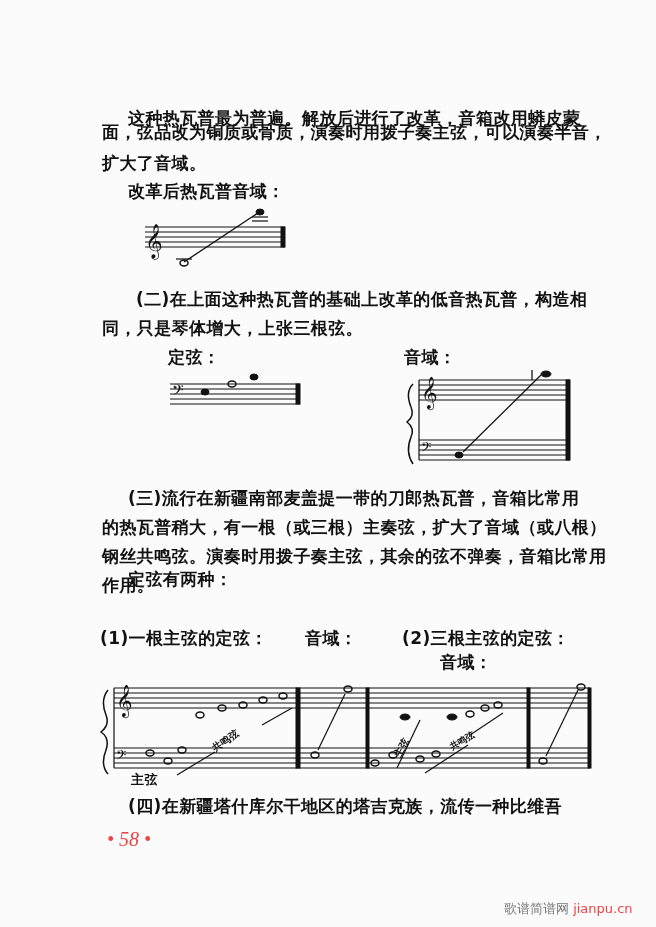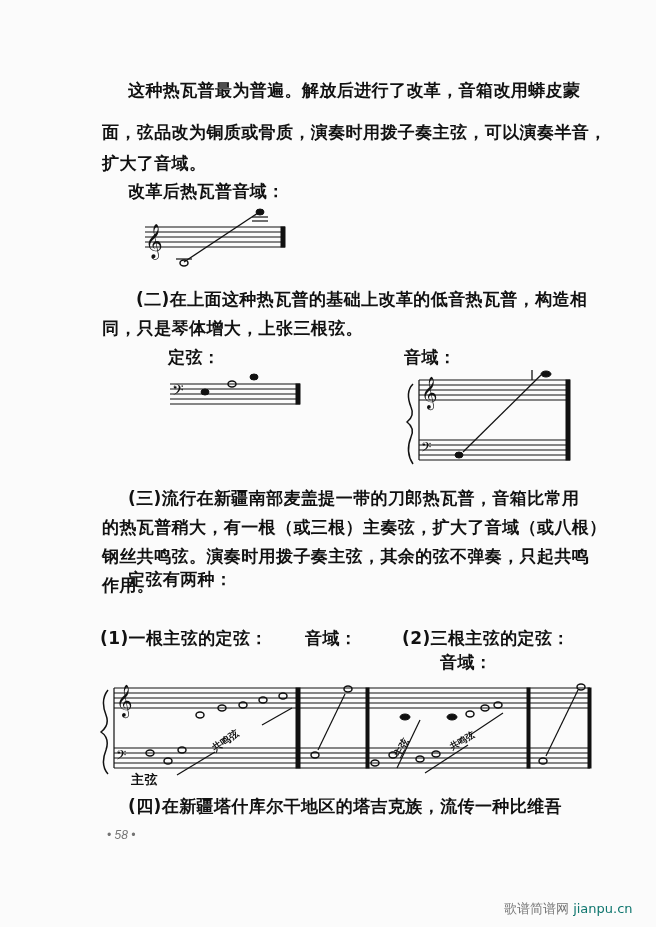--- a/index.html
+++ b/index.html
@@ -7,35 +7,35 @@
     width:656px; height:927px; position:relative; overflow:hidden;
     background:#fbfbfb;
     font-family: "DejaVu Sans", "Liberation Sans", sans-serif;
     color:#111;
   }
   .line {
     position:absolute; font-size:17px; font-weight:bold; line-height:20px;
     white-space:nowrap; letter-spacing:0.4px;
   }
   .pagenum {
-    position:absolute; left:107px; top:828px; font-family:Liberation Sans, sans-serif;
-    font-style:italic; font-size:12px; color:#737373;
+    position:absolute; left:107px; top:828px; font-family:Liberation Serif, serif;
+    font-style:italic; font-size:20px; color:#ef4444;
   }
   .watermark {
     position:absolute; left:504px; top:900px; font-size:13px; color:#777;
     font-family:"DejaVu Serif",serif;
   }
-  .watermark .en { color:#0f766e; font-family:"DejaVu Sans",sans-serif; }
+  .watermark .en { color:#ef4444; font-family:"DejaVu Sans",sans-serif; }
   svg.score { position:absolute; overflow:visible; }
   svg.score line, svg.score path, svg.score rect, svg.score ellipse { stroke:#111; }
 </style>
 </head>
 <body>
 
-<div class="line" style="left:128px;top:80px">这种热瓦普最为普遍。解放后进行了改革，音箱改用蟒皮蒙</div>
+<div class="line" style="left:128px;top:108px">这种热瓦普最为普遍。解放后进行了改革，音箱改用蟒皮蒙</div>
 <div class="line" style="left:102px;top:122px">面，弦品改为铜质或骨质，演奏时用拨子奏主弦，可以演奏半音，</div>
 <div class="line" style="left:102px;top:153px">扩大了音域。</div>
 <div class="line" style="left:128px;top:181px">改革后热瓦普音域：</div>
 
 <svg class="score" style="left:140px;top:205px" width="150" height="70" viewBox="0 0 150 70">
   <g stroke-width="1.2">
     <line x1="5" y1="22" x2="145" y2="22"></line>
       <line x1="5" y1="27" x2="145" y2="27"></line>
     <line x1="5" y1="32" x2="145" y2="32"></line>
       <line x1="5" y1="37" x2="145" y2="37"></line>
@@ -90,21 +90,21 @@
   <text x="16" y="30" font-size="28" fill="#111">𝄞</text>
   <text x="16" y="82" font-size="16" fill="#111">𝄢</text>
   <ellipse cx="54" cy="83" rx="4" ry="3" fill="#111"></ellipse>
   <line x1="58" y1="80" x2="136" y2="3" stroke-width="1.3"></line>
   <ellipse cx="141" cy="2" rx="5" ry="3" fill="#111"></ellipse>
   <line x1="127" y1="-2" x2="127" y2="8" stroke-width="1.3"></line>
 </svg>
 
 <div class="line" style="left:128px;top:488px">(三)流行在新疆南部麦盖提一带的刀郎热瓦普，音箱比常用</div>
 <div class="line" style="left:102px;top:517px">的热瓦普稍大，有一根（或三根）主奏弦，扩大了音域（或八根）</div>
-<div class="line" style="left:102px;top:546px">钢丝共鸣弦。演奏时用拨子奏主弦，其余的弦不弹奏，只起共鸣</div>
+<div class="line" style="left:102px;top:546px">钢丝共鸣弦。演奏时用拨子奏主弦，其余的弦不弹奏，音箱比常用</div>
 <div class="line" style="left:102px;top:575px">作用。</div>
 <div class="line" style="left:128px;top:569px">定弦有两种：</div>
 <div class="line" style="left:100px;top:628px">(1)一根主弦的定弦：</div>
 <div class="line" style="left:305px;top:628px">音域：</div>
 <div class="line" style="left:402px;top:628px">(2)三根主弦的定弦：</div>
 <div class="line" style="left:440px;top:652px">音域：</div>
 
 <svg class="score" style="left:100px;top:680px" width="500" height="100" viewBox="0 0 500 100">
   <path d="M8 10 Q0 20 6 35 Q10 45 1 52 Q10 58 6 70 Q0 85 8 94" fill="none" stroke-width="1.5"></path>
   <g stroke-width="1.2">

